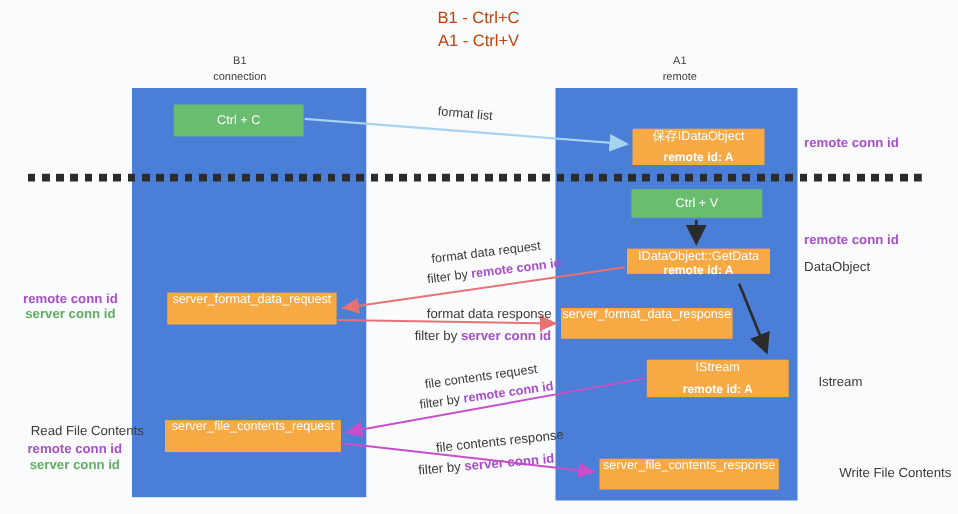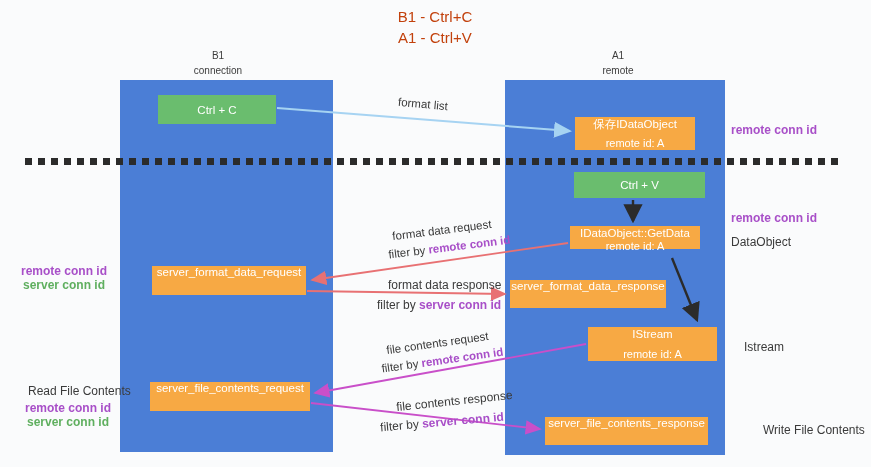--- a/index.html
+++ b/index.html
@@ -22,26 +22,26 @@
   .divider { position:absolute; left:25px; top:158px; width:813px; height:7px; z-index:2;
              background:repeating-linear-gradient(90deg,#2b2b2b 0 7px,transparent 7px 13px); }
 
   svg.overlay { position:absolute; left:0; top:0; z-index:2; pointer-events:none; }
 
   .box { position:absolute; z-index:3; display:flex; flex-direction:column; align-items:center;
          justify-content:center; color:#fff; text-align:center; }
   .box.green  { background:#6abd6e; }
   .box.orange { background:#f7a944;justify-content:space-between; }
   .box .l1 { font-size:11.5px; line-height:14px; }
-  .box .l2 { font-size:11px;  line-height:13px; }
+  .box .l2 { font-size:11px;  line-height:13px;font-weight:bold; }
   .box.single { font-size:11.5px; }
 
   #b-ctrl-c   { left:158px; top:95px;  width:118px; height:29px; }
   #b-store    { left:575px; top:117px; width:120px; height:33px; }
-  #b-ctrl-v   { left:574px; top:172px; width:131px; height:26px; }
+  #b-ctrl-v   { left:574px; top:172px; width:119px; height:26px; }
   #b-getdata  { left:570px; top:226px; width:130px; height:23px; }
   #b-fmt-req  { left:152px; top:266px; width:154px; height:29px; }
   #b-fmt-resp { left:510px; top:280px; width:156px; height:28px; }
   #b-istream  { left:588px; top:327px; width:129px; height:34px; }
   #b-file-req { left:150px; top:382px; width:160px; height:29px; }
   #b-file-resp{ left:545px; top:417px; width:163px; height:28px; }
 
   .elabel { position:absolute; z-index:4; font-size:11.5px; color:#3a3a3a; white-space:nowrap; }
   .purple { color:#a84fc8; font-weight:bold; }
   .greenb { color:#5faf5f; font-weight:bold; }

